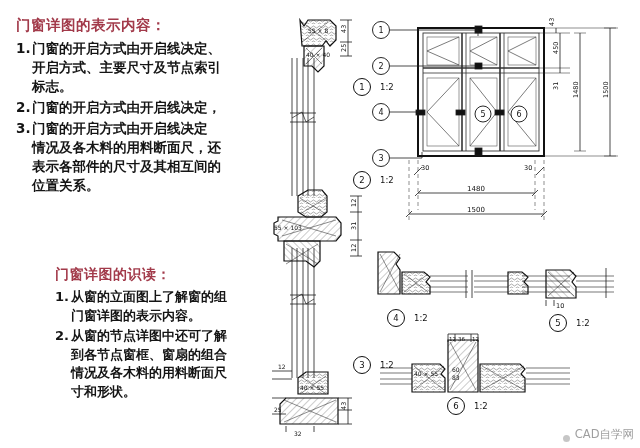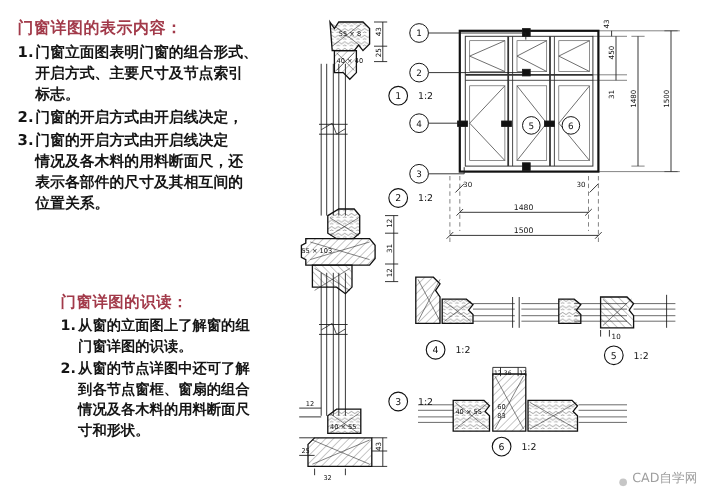--- a/index.html
+++ b/index.html
@@ -49,21 +49,21 @@
 <div id="root">
 
   <div class="textcol">
 
     <div class="blk1">
       <div class="heading">门窗详图的表示内容：</div>
       <ul class="olist">
         <li>
           <span class="num">1.</span>
           <span class="txt">
-            <div>门窗立面图表明门窗的组合形式、</div>
+            <div>门窗的开启方式由开启线决定、</div>
             <div>开启方式、主要尺寸及节点索引</div>
             <div>标志。</div>
           </span>
         </li>
         <li>
           <span class="num">2.</span>
           <span class="txt">
             <div>门窗的开启方式由开启线决定，</div>
           </span>
         </li>
@@ -79,21 +79,21 @@
       </ul>
     </div>
 
     <div class="blk2">
       <div class="heading">门窗详图的识读：</div>
       <ul class="olist">
         <li>
           <span class="num">1.</span>
           <span class="txt">
             <div>从窗的立面图上了解窗的组</div>
-            <div>门窗详图的识读。</div>
+            <div>门窗详图的表示内容。</div>
           </span>
         </li>
         <li>
           <span class="num">2.</span>
           <span class="txt">
             <div>从窗的节点详图中还可了解</div>
             <div>到各节点窗框、窗扇的组合</div>
             <div>情况及各木料的用料断面尺</div>
             <div>寸和形状。</div>
           </span>

